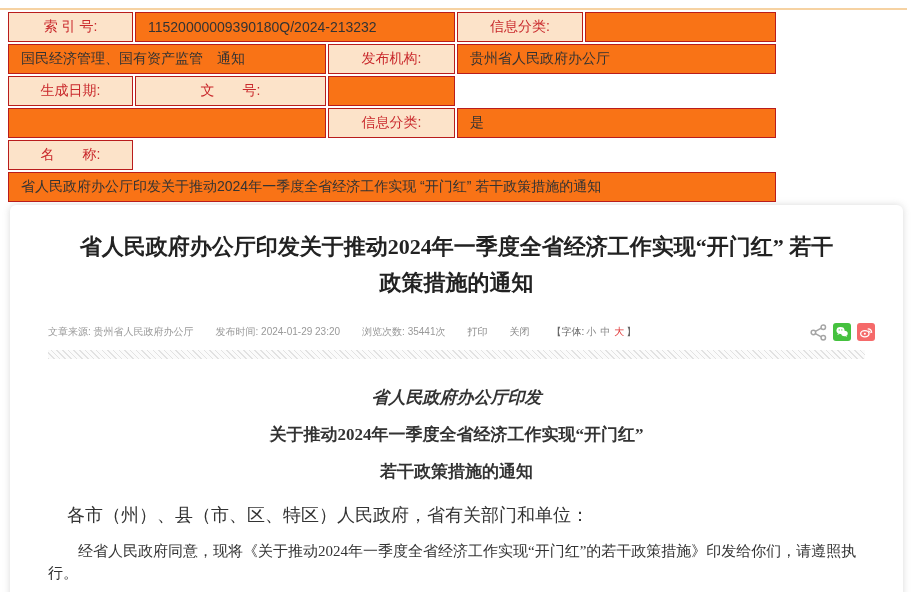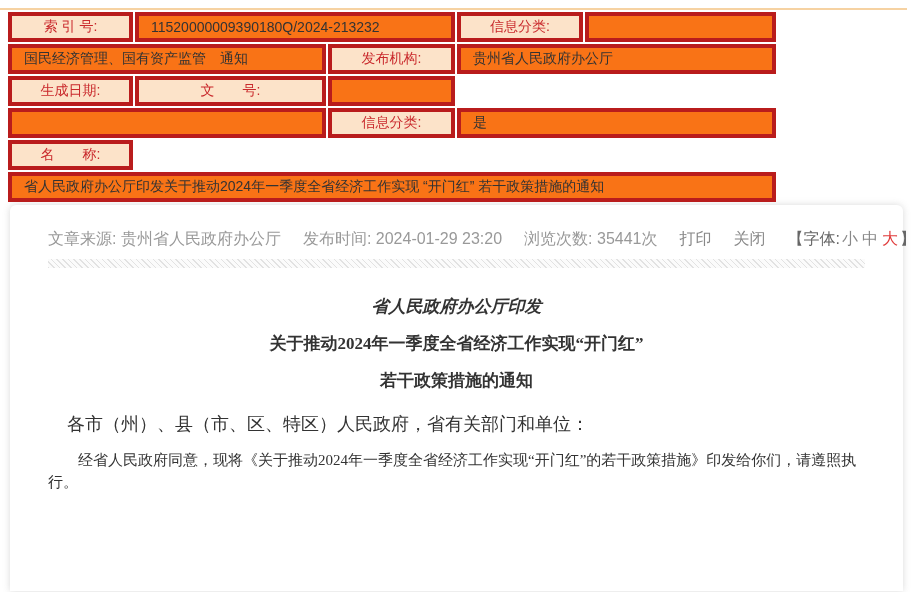--- a/index.html
+++ b/index.html
@@ -12,21 +12,21 @@
   
   .meta-grid {
     display:grid;
     grid-template-columns:125px 191px 127px 126px 191px;
     grid-auto-rows:30px;
     gap:2px;
     margin:2px 0 0 8px;
     width:770px;
     font-size:14px;
   }
-  .cell { display:flex; align-items:center; border:4px solid #b91c1c; overflow:hidden; white-space:nowrap; }
+  .cell { display:flex; align-items:center; border:1px solid #b91c1c; overflow:hidden; white-space:nowrap; }
   .cell.label { background:#fce3c9; color:#c9292c; justify-content:center; }
   .cell.value { background:#f97316; color:#333; padding-left:12px; }
   .cell.filler { border:none; background:transparent; }
   .sp12 { grid-column:1 / span 2; }
   .sp23 { grid-column:2 / span 2; }
   .sp45 { grid-column:4 / span 2; }
   .spRest { grid-column:2 / span 4; }
   .spAll { grid-column:1 / span 5; }
 
   
@@ -45,21 +45,21 @@
     line-height:36px;
     color:#222;
     text-align:center;
     margin:0 62px 22px;
   }
 
   
   .info-bar {
     display:flex; align-items:center;
     margin:0 28px 0 38px;
-    color:#999; font-size:16px;
+    color:#999; font-size:10px;
     gap:22px; white-space:nowrap;
   }
   .info-bar a { color:#888; text-decoration:none; cursor:pointer; }
   .font-group { color:#666; }
   .font-group a { margin:0 2px; color:#888; }
   .font-group a.active { color:#e03a3a; }
   .share-icons { margin-left:auto; display:flex; align-items:center; gap:6px; }
   .share-icons .badge {
     width:18px; height:18px; border-radius:3px;
     display:flex; align-items:center; justify-content:center; cursor:pointer;
@@ -109,20 +109,21 @@
   <div class="cell value sp45">是</div>
 
   <div class="cell label">名　　称:</div>
   <div class="cell filler spRest"></div>
 
   <div class="cell value spAll">省人民政府办公厅印发关于推动2024年一季度全省经济工作实现 “开门红” 若干政策措施的通知</div>
 </div>
 
 <div class="card">
 
+  <h1 class="doc-title">省人民政府办公厅印发关于推动2024年一季度全省经济工作实现“开门红” 若干政策措施的通知</h1>
 
   <div class="info-bar">
     <span>文章来源: 贵州省人民政府办公厅</span>
     <span>发布时间: 2024-01-29 23:20</span>
     <span>浏览次数: 35441次</span>
     <a>打印</a>
     <a>关闭</a>
     <span class="font-group"><span>【字体:</span><a>小</a><a>中</a><a class="active">大</a><span>】</span></span>
 
     <span class="share-icons">

